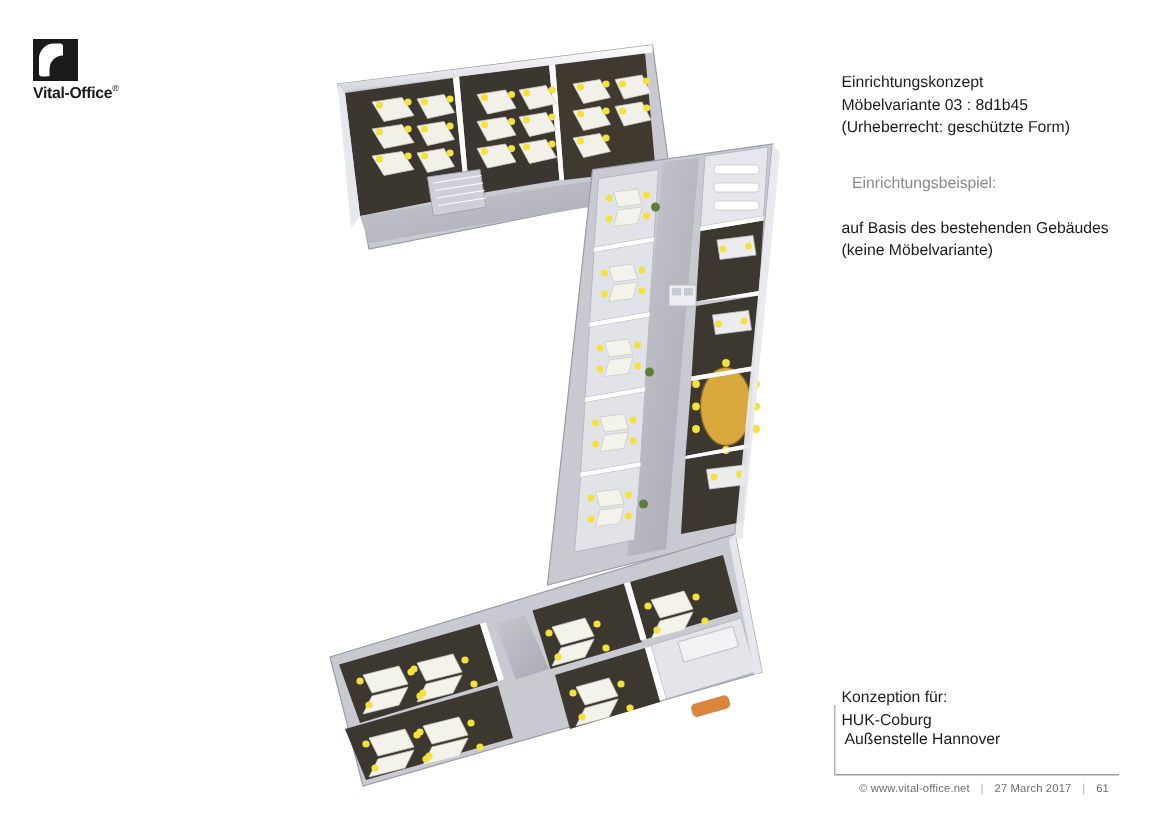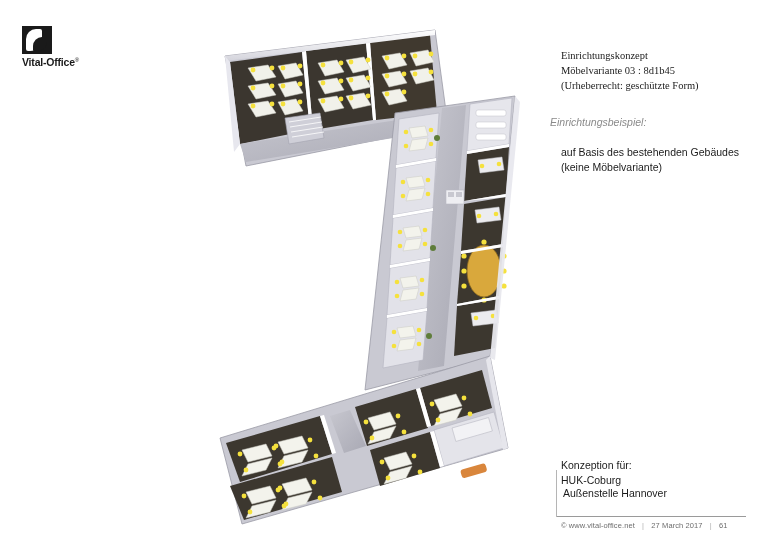--- a/index.html
+++ b/index.html
@@ -67,22 +67,22 @@
   }
 
   
   .textblock {
     position: absolute;
     font-size: 10.5px;
     line-height: 15px;
     color: #1b1b1b;
     white-space: pre-line;
   }
-  #title-block { left: 561px; top: 48px; font-family: Liberation Serif, serif; }
-  #example-label { left: 550px; top: 115px; color: #8a8a8a; font-style: italic; }
+  #title-block { left: 561px; top: 48px; }
+  #example-label { left: 568px; top: 115px; color: #8a8a8a; }
   #example-body { left: 561px; top: 145px; }
   #client-block { left: 561px; top: 458px; }
   #branch-block { left: 563px; top: 486px; }
 
   
   #footer-rule {
     position: absolute;
     left: 557px;
     top: 516px;
     width: 189px;
@@ -91,20 +91,21 @@
   }
   #footer {
     position: absolute;
     left: 561px;
     top: 521px;
     width: 190px;
     font-size: 7.5px;
     color: #6d6d6d;
     letter-spacing: 0.1px;
     white-space: nowrap;
+    text-align: center;
   }
   #footer .sep { margin: 0 5px; color: #b0b0b0; }
 
   
   #footer-tick {
     position: absolute;
     left: 556px;
     top: 470px;
     width: 1px;
     height: 47px;

